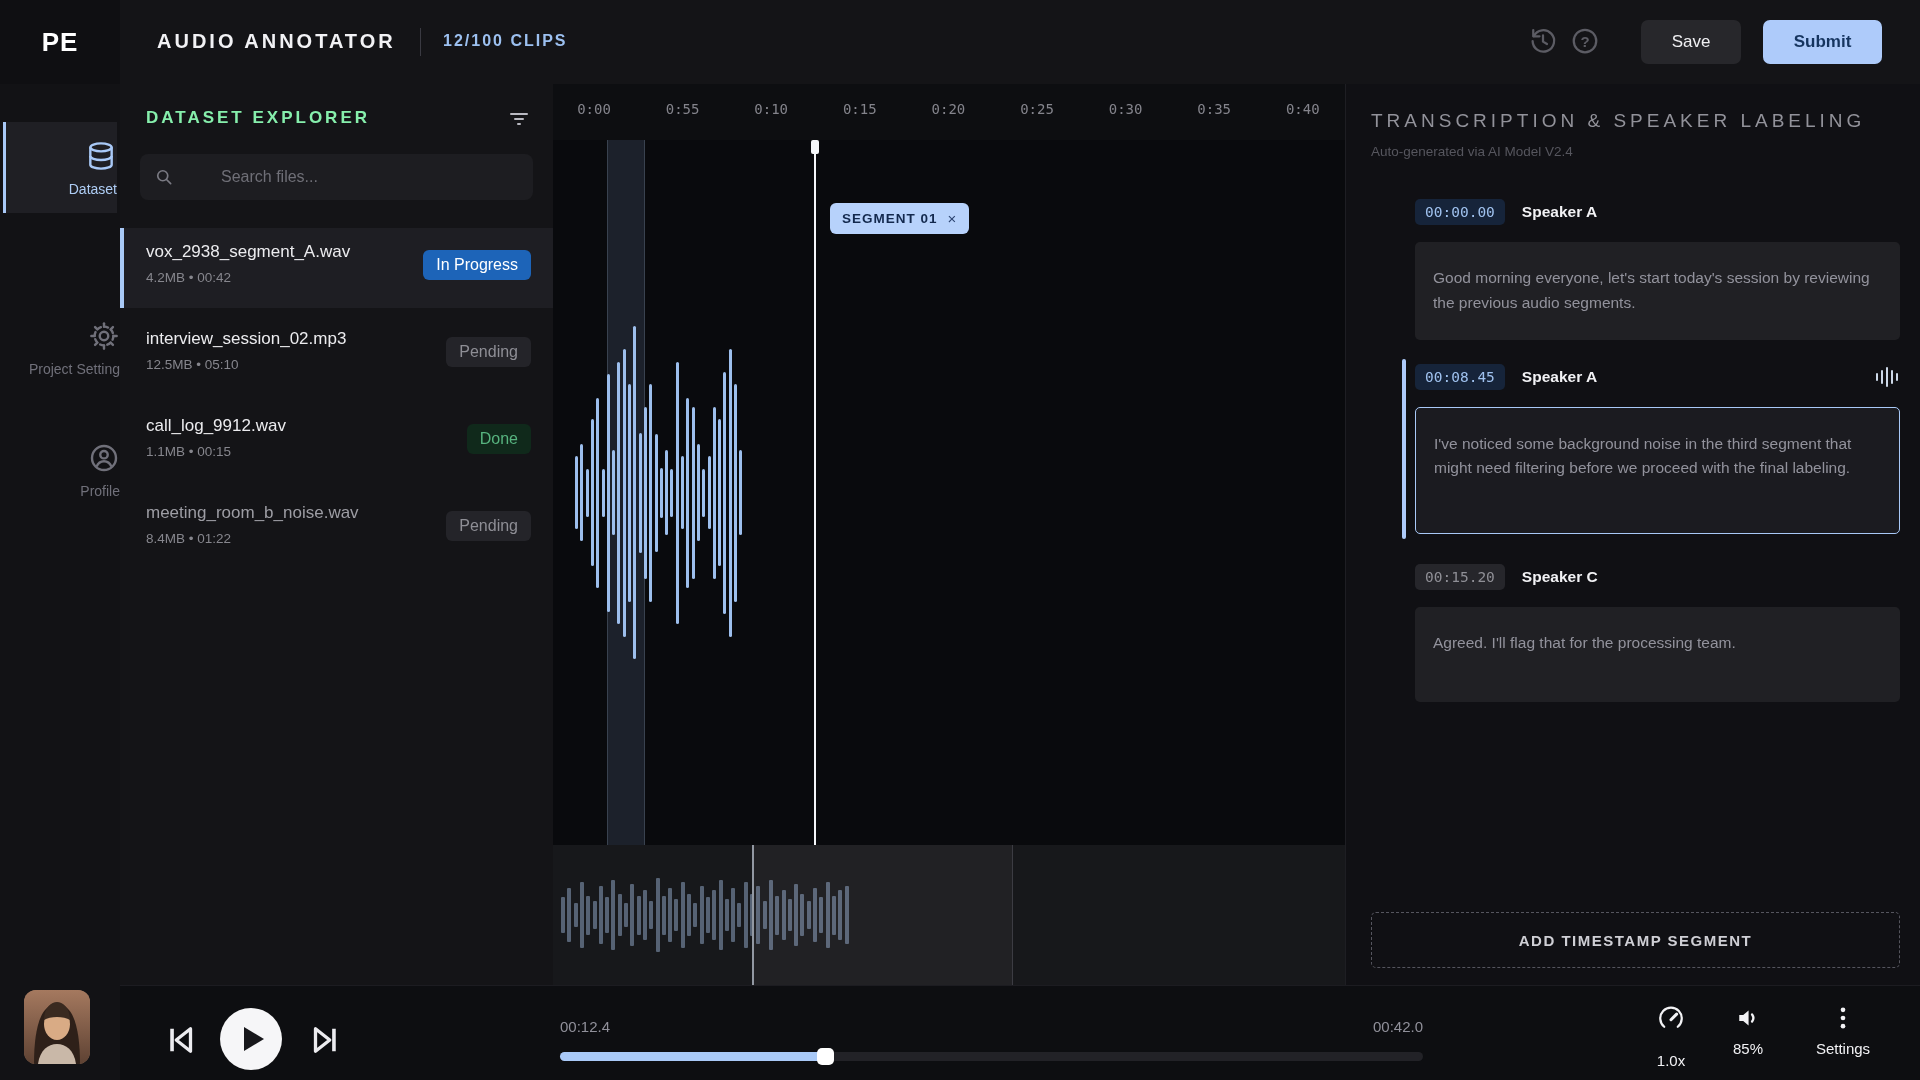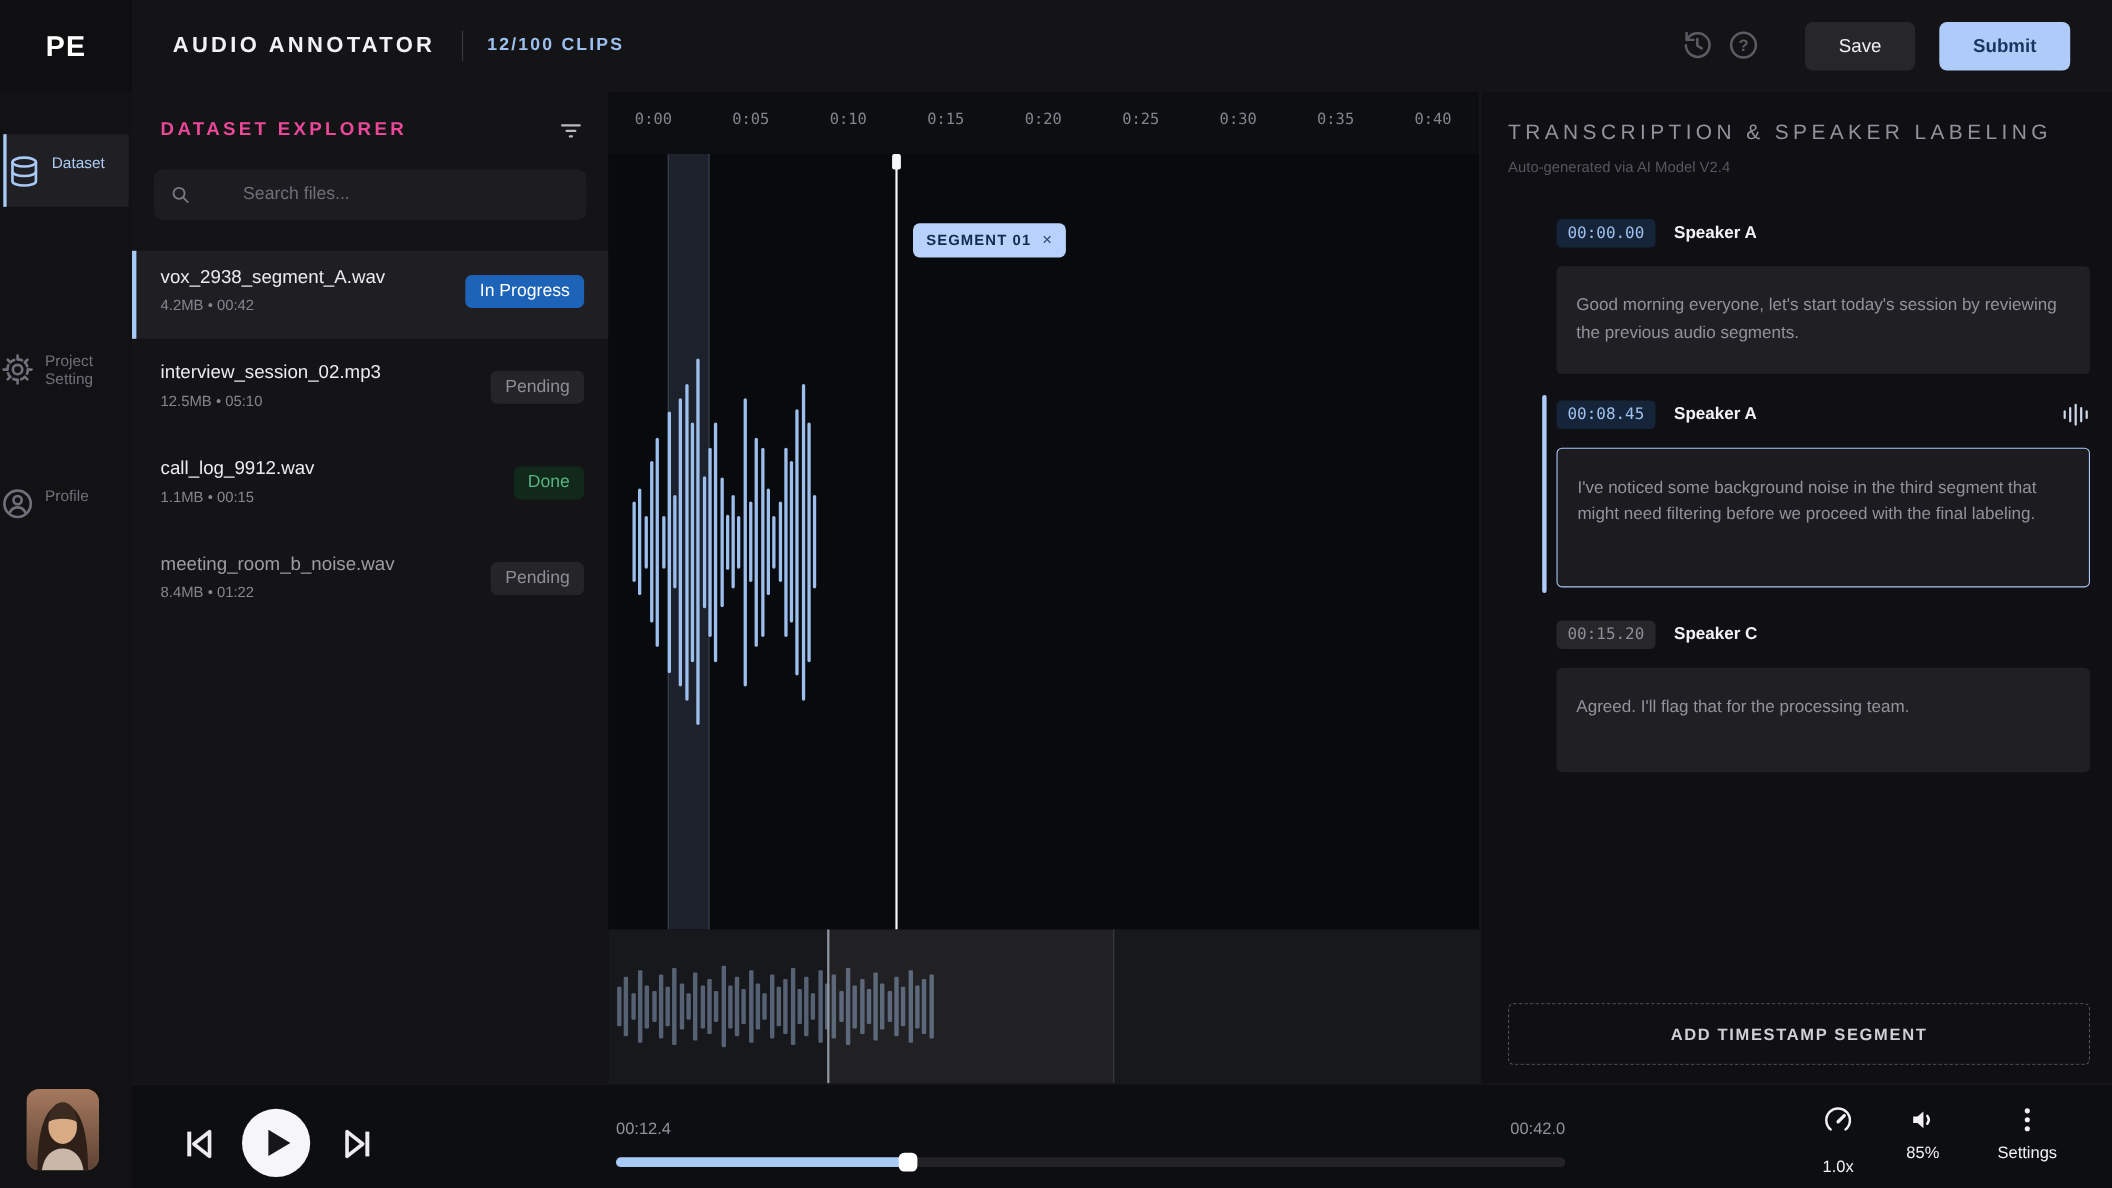--- a/index.html
+++ b/index.html
@@ -16,32 +16,32 @@
   .clips-counter { position:absolute; left:443px; top:32px; font-size:16px; font-weight:bold; letter-spacing:2px; color:#9cc0f0; }
   .header-icon { position:absolute; top:26px; width:30px; height:30px; cursor:pointer; }
   .history-icon { left:1528px; }
   .help-icon { left:1570px; }
   .btn { position:absolute; top:20px; height:44px; border-radius:7px; border:none; font-family:"Liberation Sans",sans-serif; font-size:17px; cursor:pointer; }
   .save-btn { left:1641px; width:100px; background:#27272b; color:#f0f0f3; }
   .submit-btn { left:1763px; width:119px; background:#aecbfa; color:#16355f; font-weight:bold; }
 
   
   .sidebar { position:absolute; left:0; top:84px; width:120px; height:996px; background:#121215; }
-  .nav-item { position:absolute; left:0; width:120px; display:flex; flex-direction:row; align-items:flex-start; gap:9px; color:#70707a; cursor:pointer; }
+  .nav-item { position:absolute; left:0; width:120px; display:flex; flex-direction:column; align-items:flex-end; gap:9px; color:#70707a; cursor:pointer; }
   .nav-item .nav-label { font-size:14px; }
   .nav-dataset { top:38px; left:3px; width:114px; padding:18px 0 16px; background:#1f1f24; border-left:3px solid #a9c9f7; color:#aecdf5; }
   .nav-dataset .nav-label { font-size:14px; color:#aecdf5; }
   .nav-project { top:236px; }
   .nav-profile { top:358px; }
   .avatar { position:absolute; left:24px; bottom:16px; width:66px; height:74px; border-radius:12px; overflow:hidden; cursor:pointer; }
 
   
   .explorer { position:absolute; left:120px; top:84px; width:433px; height:901px; background:#141417; }
   .explorer-header { position:absolute; left:26px; right:22px; top:22px; display:flex; justify-content:space-between; align-items:center; }
-  .explorer-title { font-size:17px; font-weight:bold; letter-spacing:3px; color:#ec4899; }
+  .explorer-title { font-size:17px; font-weight:bold; letter-spacing:3px; color:#86efac; }
   .search-box { position:absolute; left:20px; top:70px; width:393px; height:46px; background:#1d1d21; border-radius:8px; display:flex; align-items:center; padding:0 14px; gap:11px; }
   .search-input { background:transparent; border:none; outline:none; color:#c9c9cf; font-size:16px; width:100%; font-family:"Liberation Sans",sans-serif;margin-left:36px; }
   .search-input::placeholder { color:#6f6f77; }
   .file-list { position:absolute; left:0; top:144px; width:433px; }
   .file-row { position:relative; height:80px; margin-bottom:7px; padding:14px 22px 0 26px; cursor:pointer; }
   .file-row.selected { background:#1e1e23; border-left:4px solid #a9c9f7; padding-left:22px; }
   .file-name { font-size:17px; color:#ececef; margin-bottom:8px; }
   .file-row.dim .file-name { color:#9d9da4; }
   .file-meta { font-size:13.5px; color:#86868d; }
   .file-badge { position:absolute; right:22px; top:22px; font-size:16px; padding:6px 13px; border-radius:6px; }
@@ -230,21 +230,21 @@
           <div class="file-name">meeting_room_b_noise.wav</div>
           <div class="file-meta">8.4MB • 01:22</div>
           <span class="file-badge badge-pending">Pending</span>
         </div>
       </div>
   </div>
 
   <div class="wave-panel">
     <div class="ruler" id="ruler">
         <span class="ruler-tick" style="left: 41px;">0:00</span>
-        <span class="ruler-tick" style="left: 129.6px;">0:05</span>
+        <span class="ruler-tick" style="left: 129.6px;">0:55</span>
         <span class="ruler-tick" style="left: 218.2px;">0:10</span>
         <span class="ruler-tick" style="left: 306.8px;">0:15</span>
         <span class="ruler-tick" style="left: 395.4px;">0:20</span>
         <span class="ruler-tick" style="left: 484px;">0:25</span>
         <span class="ruler-tick" style="left: 572.6px;">0:30</span>
         <span class="ruler-tick" style="left: 661.2px;">0:35</span>
         <span class="ruler-tick" style="left: 749.8px;">0:40</span>
       </div>
     <div class="canvas" id="wave-canvas">
       <div class="segment-band" id="segment-band" style="left: 6.8%; width: 4.8%;"></div>

